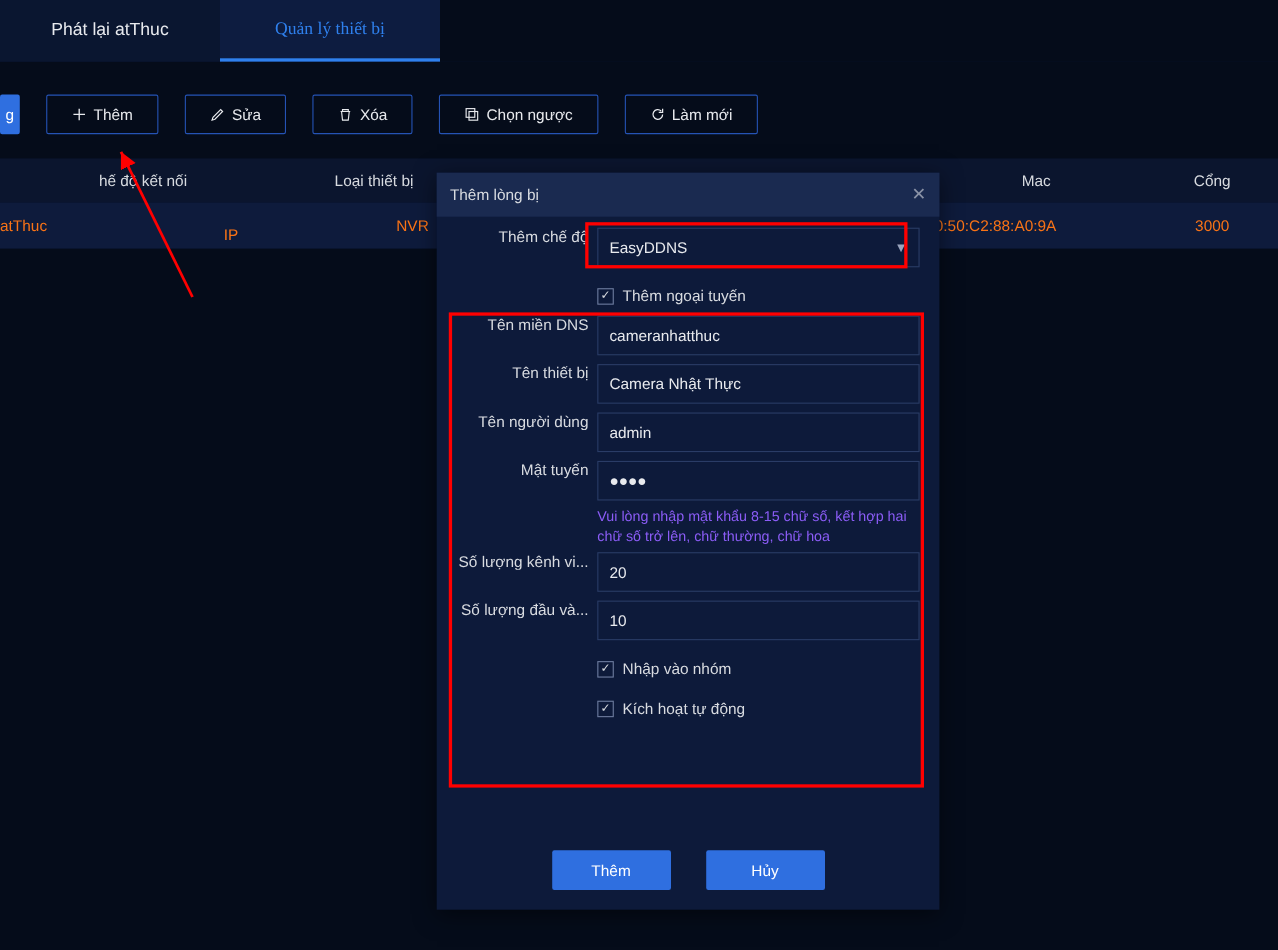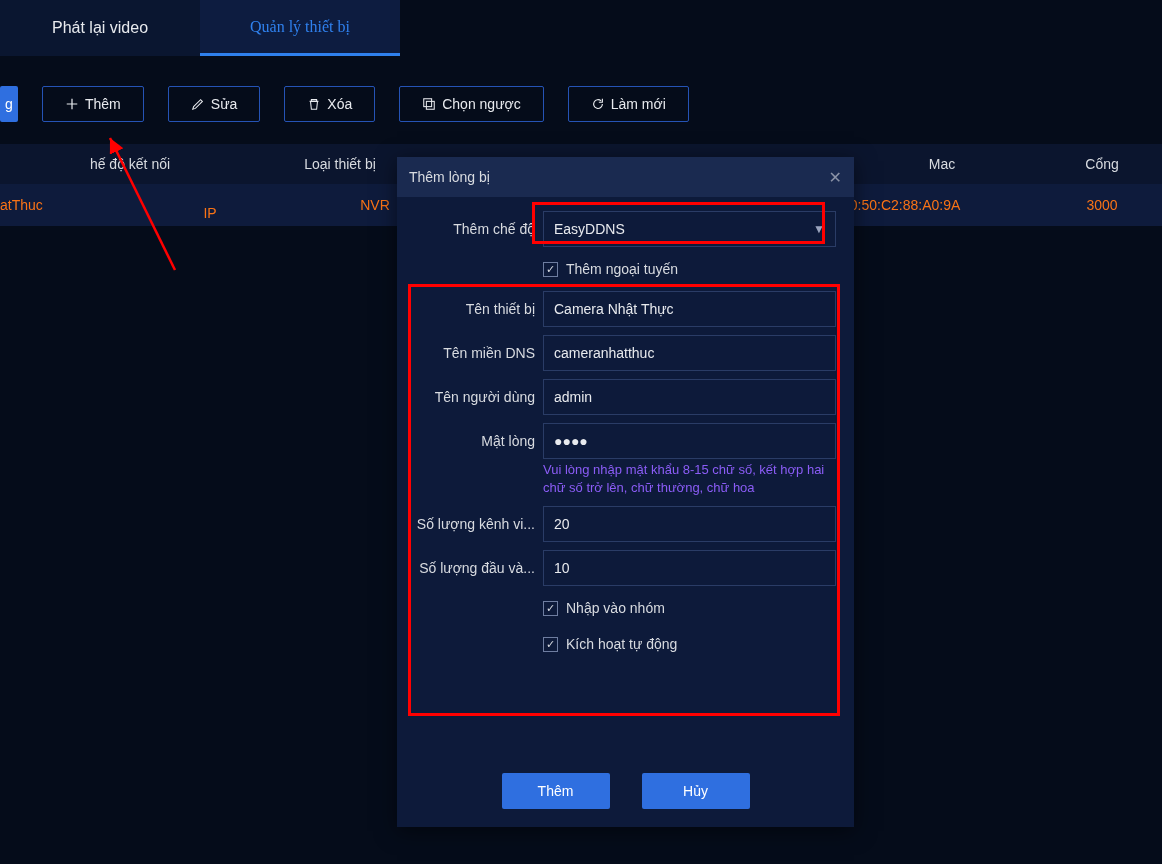--- a/index.html
+++ b/index.html
@@ -114,21 +114,21 @@
     font-size: 14px;
     justify-content: space-between;
   }
   .close-x { color:#8a92a6; cursor:pointer; font-size:16px; }
 
   .form {
     padding: 10px 18px 0 18px;
   }
   .row {
     display:flex;
-    align-items:center;
+    align-items:flex-start;
     height: 44px;
     gap: 8px;
   }
   .label {
     width: 120px;
     text-align: right;
     color: #d8dbe0;
     font-size: 14px;
     white-space: nowrap;
     overflow: hidden;
@@ -196,21 +196,21 @@
     border: 3px solid #ff0000;
     pointer-events: none;
   }
   .arrow-svg { position:absolute; pointer-events:none; }
 </style>
 </head>
 <body>
 
 <div class="tabbar">
   <div class="tab inactive">
-    <span>Phát lại video</span>
+    <span>Phát lại atThuc</span>
   </div>
   <div class="tab active">
     <span>Quản lý thiết bị</span>
   </div>
   <div class="tabbar-rest"></div>
 </div>
 
 <div class="toolbar">
   <div class="btn-primary-chip">
     <span>g</span>
@@ -295,42 +295,42 @@
         <span class="select-caret">▼</span>
       </div>
     </div>
 
     <div class="check-row">
       <span class="chk">✓</span>
       <span>Thêm ngoại tuyến</span>
     </div>
 
     <div class="row">
+      <div class="label">Tên miền DNS</div>
+      <div class="field">
+        <input value="cameranhatthuc" style="">
+      </div>
+    </div>
+
+    <div class="row">
       <div class="label">Tên thiết bị</div>
       <div class="field">
         <input value="Camera Nhật Thực" style="">
       </div>
     </div>
 
     <div class="row">
-      <div class="label">Tên miền DNS</div>
-      <div class="field">
-        <input value="cameranhatthuc" style="">
-      </div>
-    </div>
-
-    <div class="row">
       <div class="label">Tên người dùng</div>
       <div class="field">
         <input value="admin" style="">
       </div>
     </div>
 
     <div class="row">
-      <div class="label">Mật lòng</div>
+      <div class="label">Mật tuyến</div>
       <div class="field">
         <input value="●●●●" style="">
       </div>
     </div>
 
     <div class="hint">Vui lòng nhập mật khẩu 8-15 chữ số, kết hợp hai chữ số trở lên, chữ thường, chữ hoa</div>
 
     <div class="row">
       <div class="label">Số lượng kênh vi...</div>
       <div class="field">

